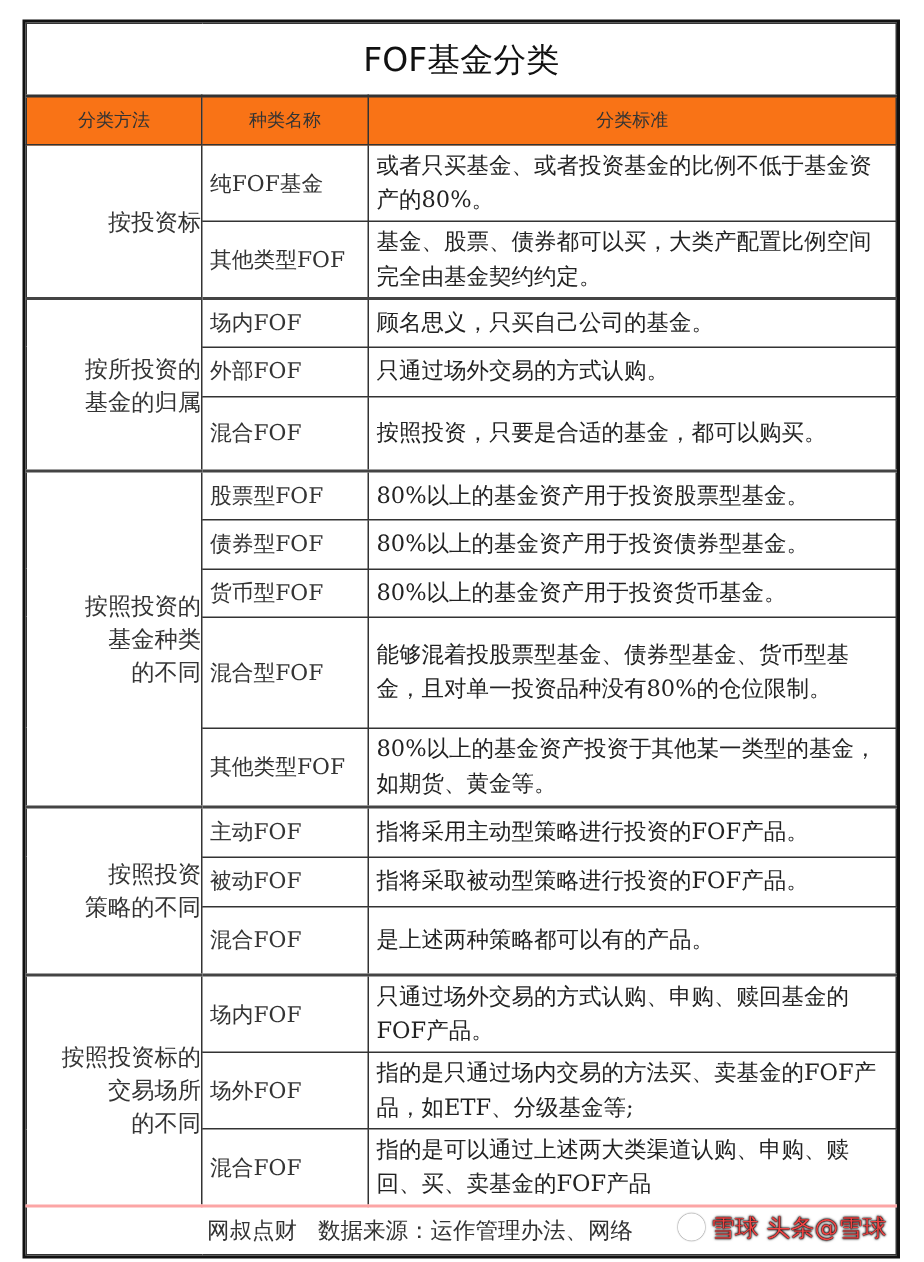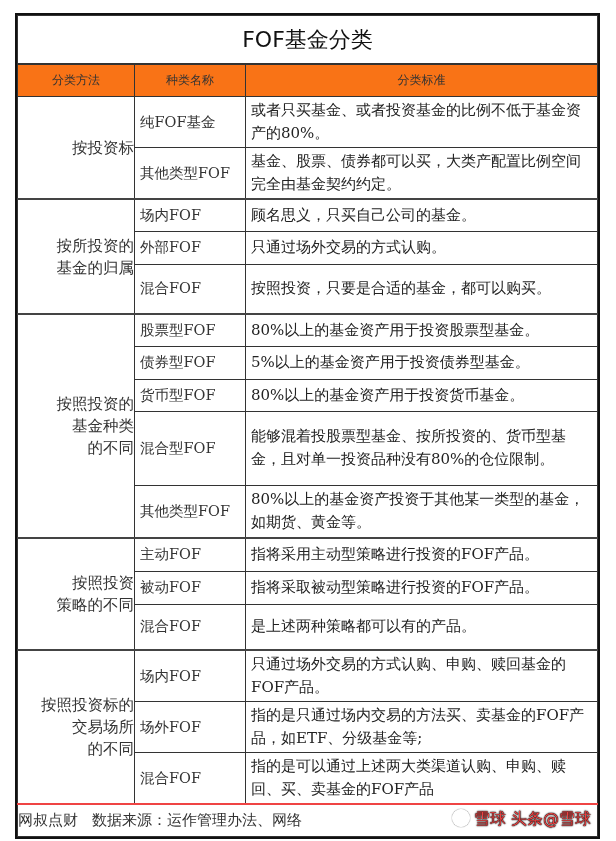--- a/index.html
+++ b/index.html
@@ -20,22 +20,22 @@
   }
   .head-cell {
     height: 31px; background: #f97316; text-align: center;
     font-size: 12px; font-weight: normal; color: #333;
   }
   .method-cell { text-align: right; font-size: 15.5px; line-height: 22px; color: #333; }
   .type-cell { padding-left: 5px; font-size: 14.5px; color: #333; white-space: nowrap; }
   .std-cell { padding: 2px 4px 2px 5px; font-size: 15px; line-height: 23px; color: #222; }
   .group-sep td { border-top: 2px solid #444; }
   .footer-cell {
-    height: 31px; font-size: 15px; color: #333;
-    border-top: 2px solid #ef4444; position: relative;
+    height: 31px; padding-left: 120px; font-size: 15px; color: #333;
+    border-top: 2px solid #fca5a5; position: relative;
   }
   .footer-gap { display: inline-block; width: 14px; }
   .watermark {
     position: absolute; right: 6px; bottom: 6px;
     font-family: "DejaVu Sans", "Liberation Sans", sans-serif;
     font-size: 16px; color: #ef4444;
     text-shadow: 0 0 1px #000, 0 0 1px #000, 0 0 2px #000;
     letter-spacing: 0px;
   }
   .wm-logo {
@@ -95,29 +95,29 @@
           <td class="method-cell" rowspan="5">
             <div>按照投资的</div>
             <div>基金种类</div>
             <div>的不同</div>
           </td>
           <td class="type-cell">股票型FOF</td>
           <td class="std-cell">80%以上的基金资产用于投资股票型基金。</td>
         </tr>
         <tr style="height: 33px;">
           <td class="type-cell">债券型FOF</td>
-          <td class="std-cell">5%以上的基金资产用于投资债券型基金。</td>
+          <td class="std-cell">80%以上的基金资产用于投资债券型基金。</td>
         </tr>
         <tr style="height: 32px;">
           <td class="type-cell">货币型FOF</td>
           <td class="std-cell">80%以上的基金资产用于投资货币基金。</td>
         </tr>
         <tr style="height: 74px;">
           <td class="type-cell">混合型FOF</td>
-          <td class="std-cell">能够混着投股票型基金、按所投资的、货币型基金，且对单一投资品种没有80%的仓位限制。</td>
+          <td class="std-cell">能够混着投股票型基金、债券型基金、货币型基金，且对单一投资品种没有80%的仓位限制。</td>
         </tr>
         <tr style="height: 53px;">
           <td class="type-cell">其他类型FOF</td>
           <td class="std-cell">80%以上的基金资产投资于其他某一类型的基金，如期货、黄金等。</td>
         </tr>
         <tr class="group-sep" style="height: 33px;">
           <td class="method-cell" rowspan="3">
             <div>按照投资</div>
             <div>策略的不同</div>
           </td>

